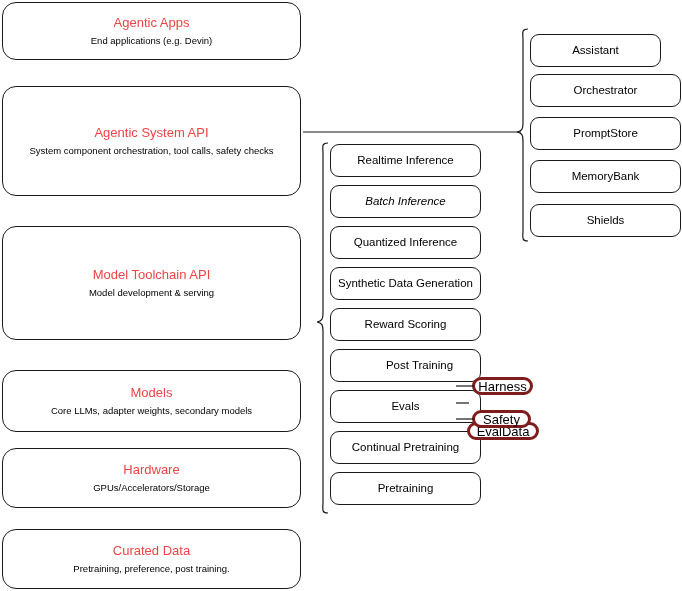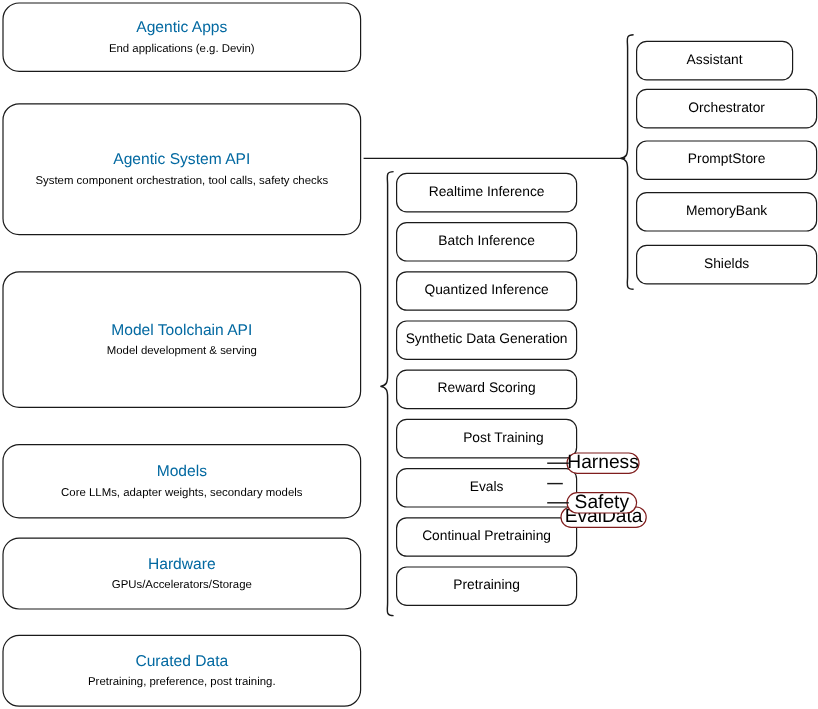--- a/index.html
+++ b/index.html
@@ -30,21 +30,21 @@
     text-align: center;
     line-height: 1.25;
   }
   
   .layer {
     border-radius: 14px;
     padding: 4px 10px;
   }
   .layer .title {
     font-size: 13px;
-    color: #0369a1;
+    color: #ef4444;
     white-space: nowrap;
   }
   .layer .sub {
     font-size: 9.5px;
     color: #000;
     margin-top: 4px;
     white-space: nowrap;
   }
   
   .chip {
@@ -53,24 +53,24 @@
     height: 33px;
   }
   .chip .title {
     font-size: 11.5px;
     white-space: nowrap;
   }
   
   .pill {
     position: absolute;
     box-sizing: border-box;
-    border: 1px solid #7f1d1d;
+    border: 3px solid #7f1d1d;
     background: #ffffff;
     border-radius: 999px;
-    font-size: 16px;
+    font-size: 13px;
     display: flex;
     align-items: center;
     justify-content: center;
     white-space: nowrap;
   }
   
   #wires {
     position: absolute;
     left: 0;
     top: 0;
@@ -115,21 +115,21 @@
   </div>
 
   <div class="node layer" style="left:2px; top:529px; width:299px; height:60px;">
     <div class="title">Curated Data</div>
     <div class="sub">Pretraining, preference, post training.</div>
   </div>
 
   <div class="node chip" style="left:330px; top:144px; width:151px;">
     <div class="title">Realtime Inference</div>
   </div>
-  <div class="node chip" style="left:330px; top:185px; width:151px;">
+  <div class="node chip" style="left:330px; top:185px; width:151px;font-style:italic;">
     <div class="title">Batch Inference</div>
   </div>
   <div class="node chip" style="left:330px; top:226px; width:151px;">
     <div class="title">Quantized Inference</div>
   </div>
   <div class="node chip" style="left:330px; top:267px; width:151px;">
     <div class="title">Synthetic Data Generation</div>
   </div>
   <div class="node chip" style="left:330px; top:308px; width:151px;">
     <div class="title">Reward Scoring</div>

